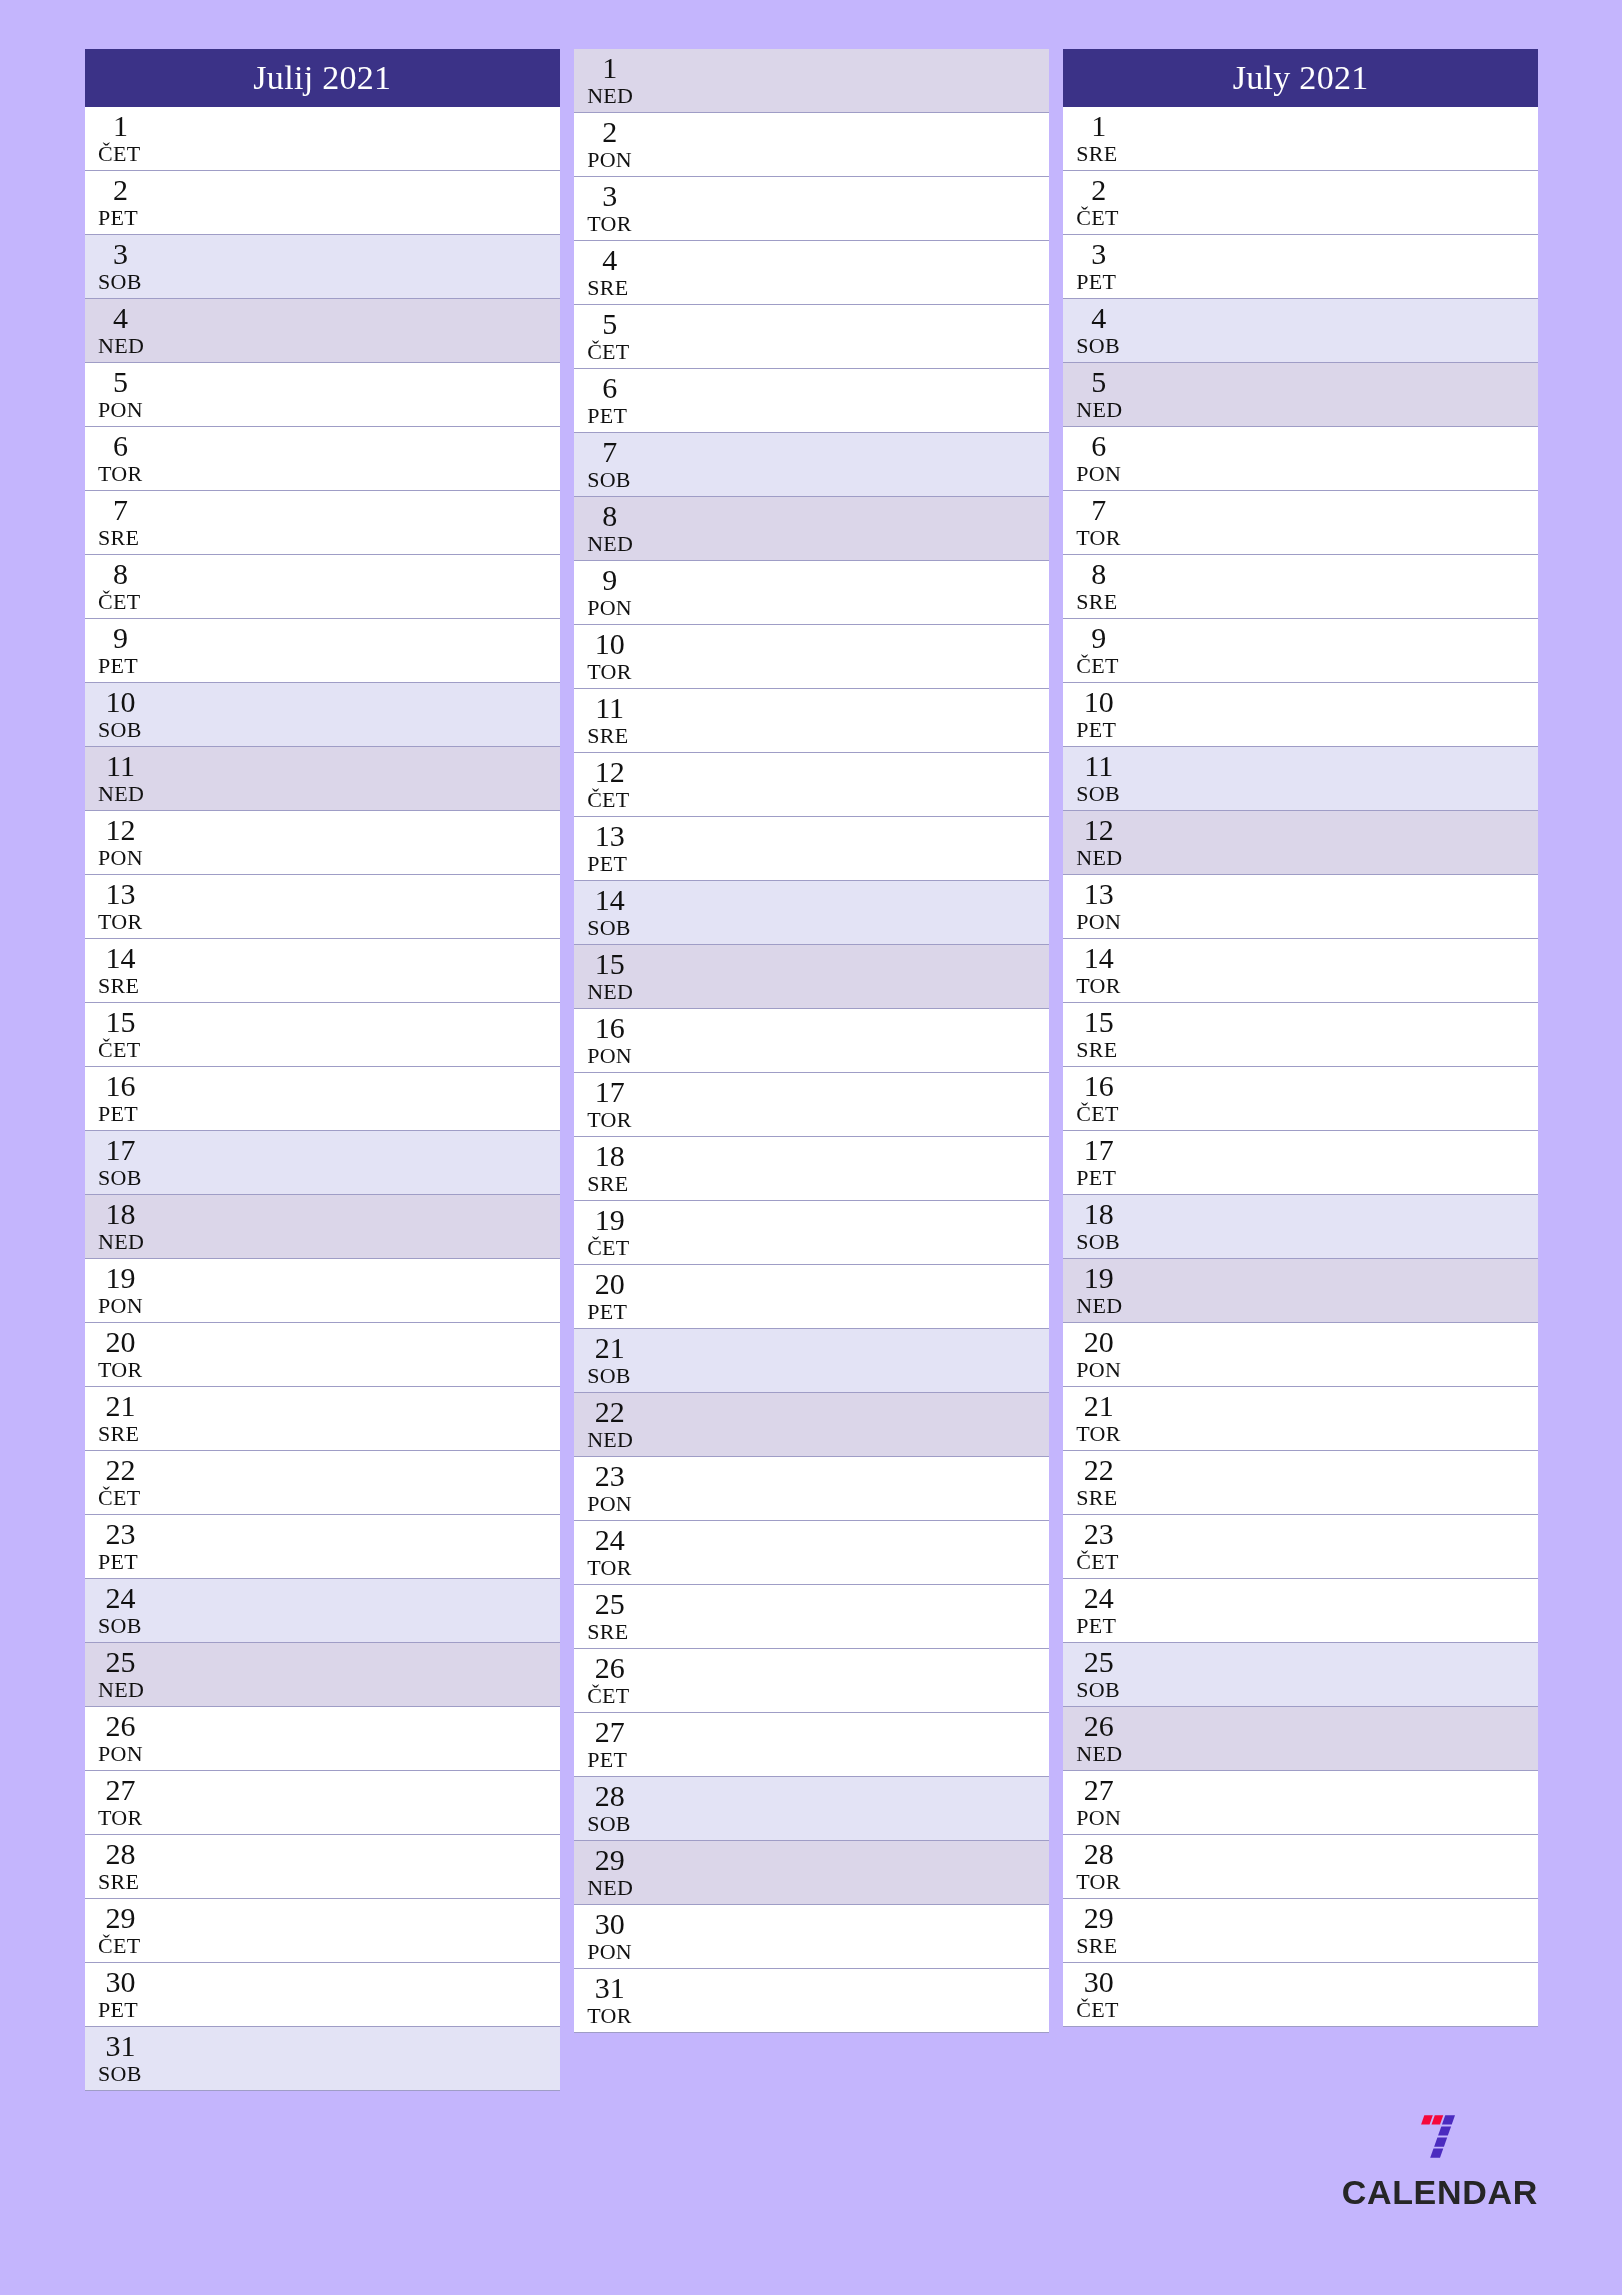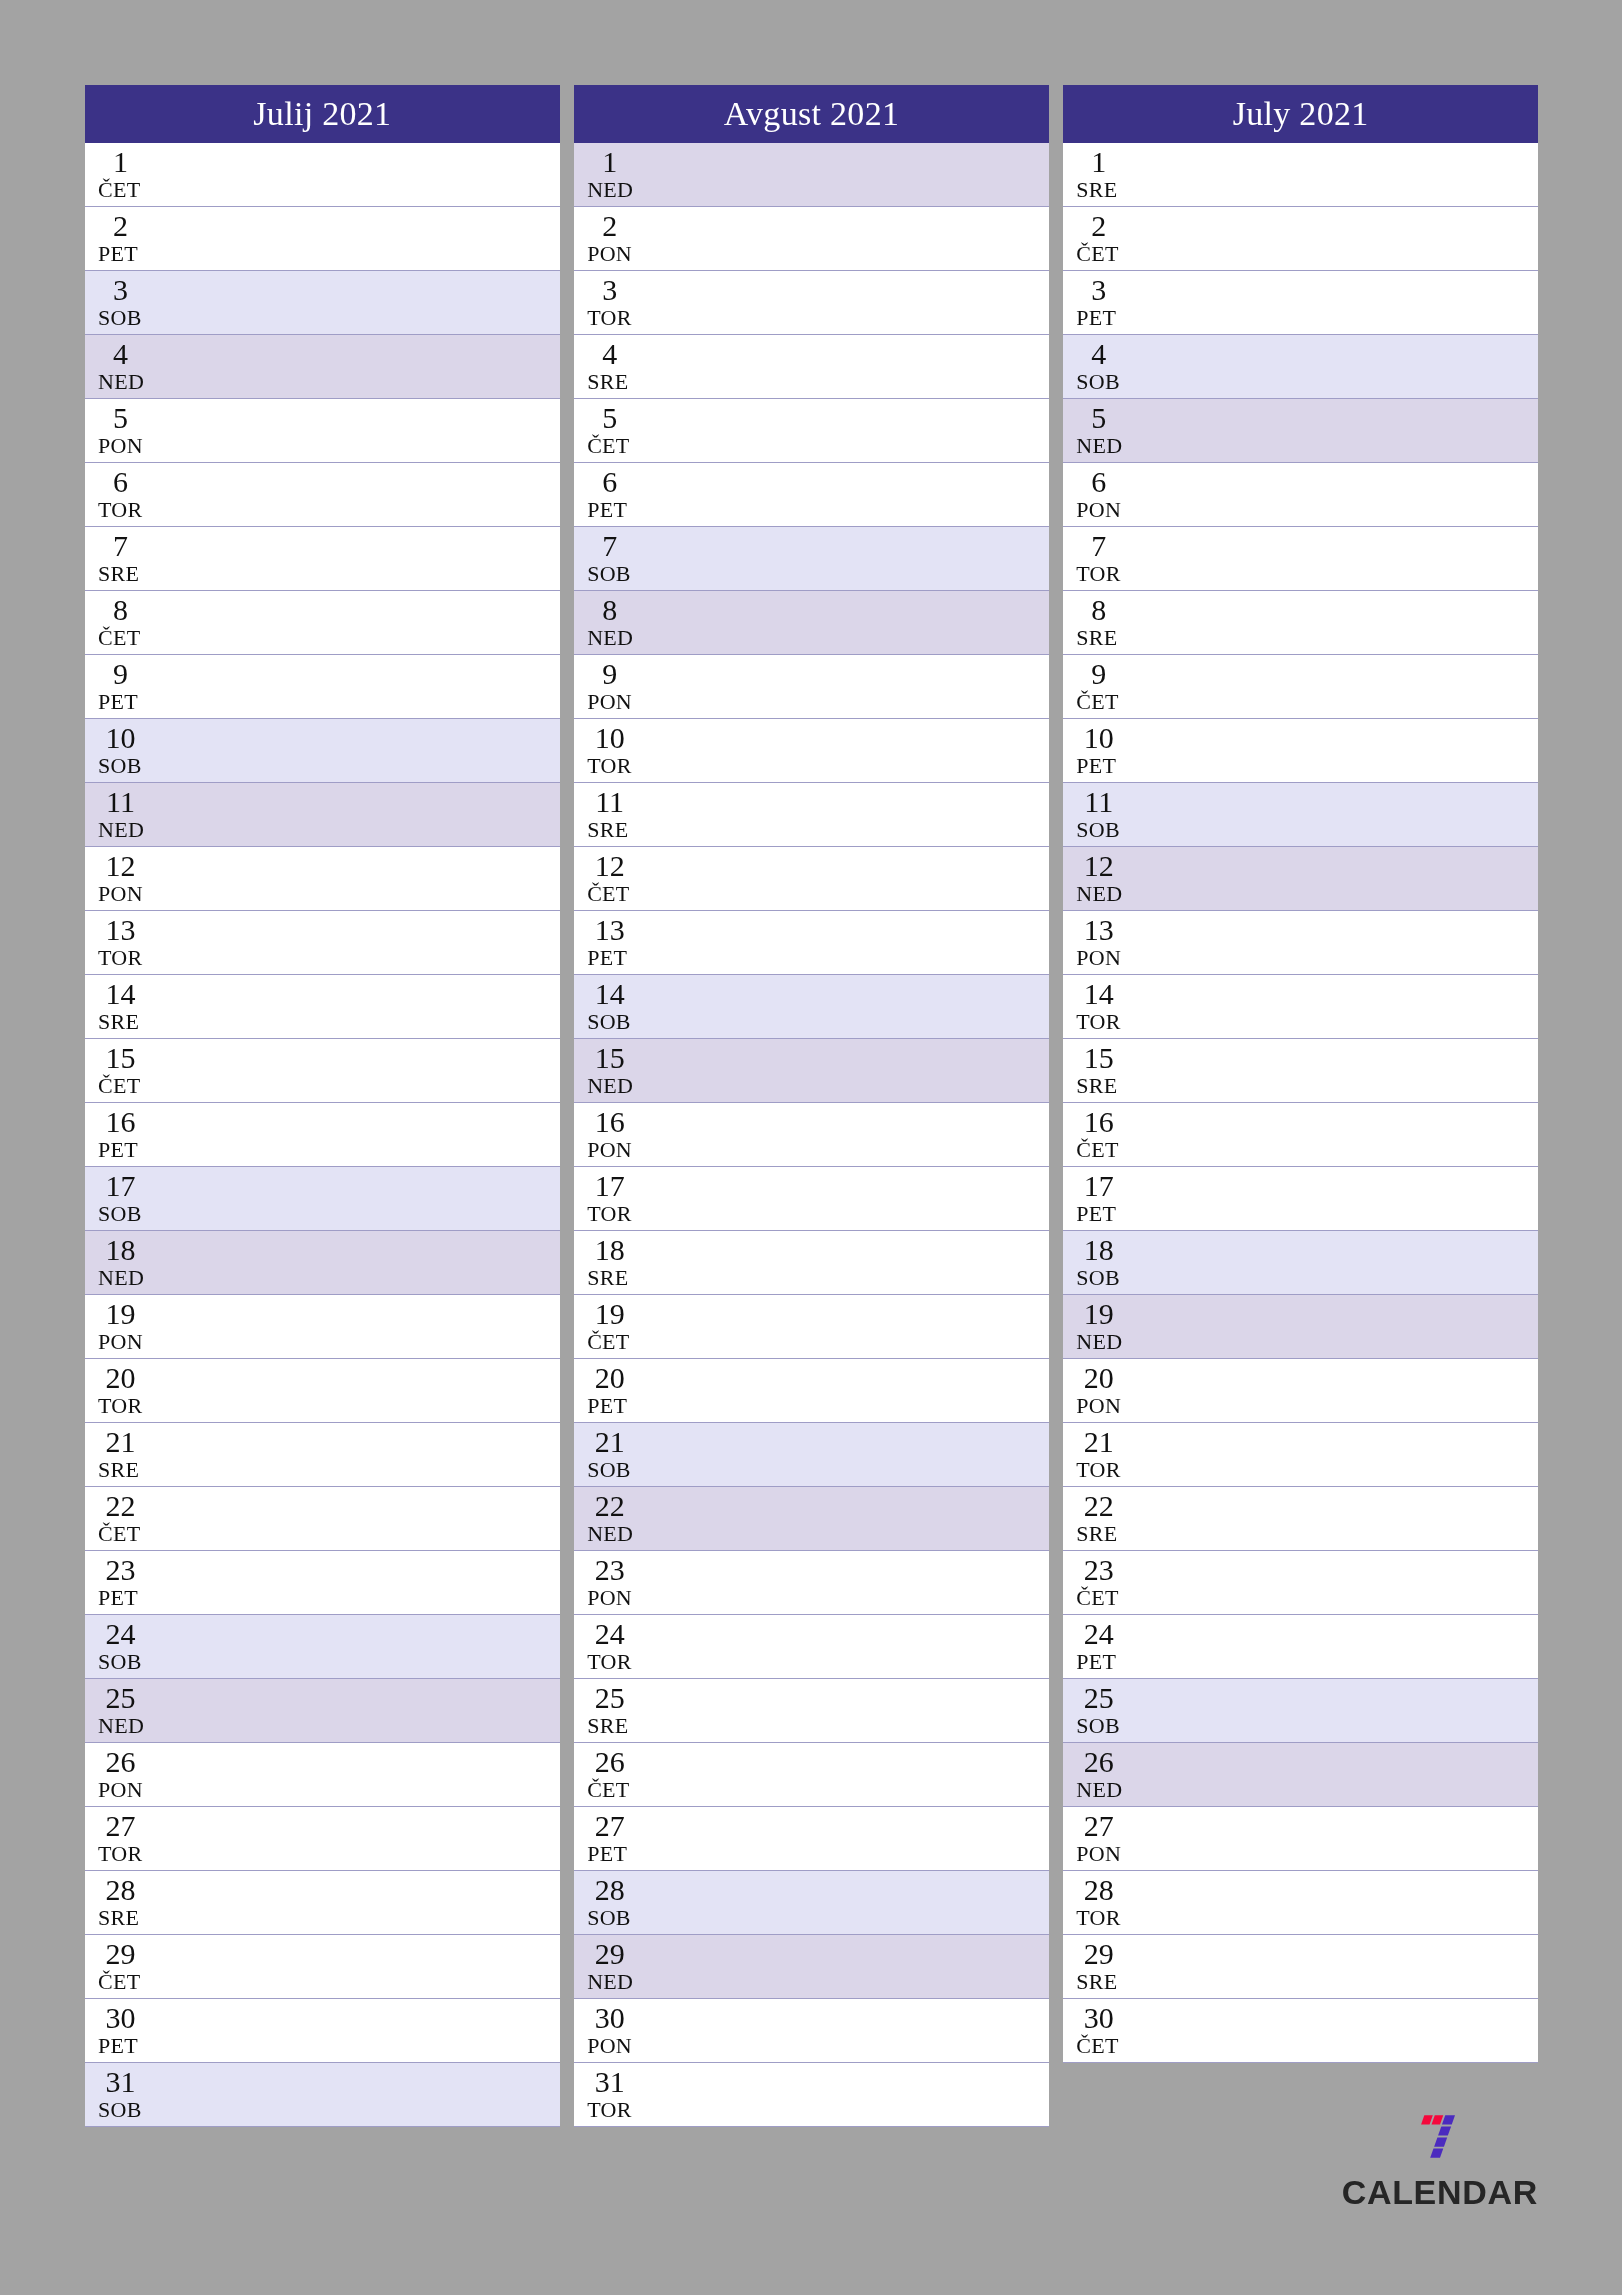--- a/index.html
+++ b/index.html
@@ -12,22 +12,22 @@
     height: 2295px;
     font-family: "Liberation Serif", "DejaVu Serif", serif;
     -webkit-font-smoothing: antialiased;
   }
 
   .page {
     position: relative;
     width: 1623px;
     height: 2295px;
     box-sizing: border-box;
-    padding: 85px 85px 0 85px;
-    background: #a3a3a3;
+    padding: 49px 85px 0 85px;
+    background: #c4b5fd;
   }
 
   .columns {
     display: flex;
     flex-direction: row;
     align-items: flex-start;
     gap: 14.4px;
     width: 1453px;
   }
 
@@ -248,21 +248,20 @@
             <span class="day-num">30</span>
             <span class="day-abbr">PET</span>
           </div>
           <div class="day-row sat">
             <span class="day-num">31</span>
             <span class="day-abbr">SOB</span>
           </div>
         </div>
       </div>
       <div class="month-col">
-        <div class="month-header">Avgust 2021</div>
         <div class="days-list">
           <div class="day-row sun">
             <span class="day-num">1</span>
             <span class="day-abbr">NED</span>
           </div>
           <div class="day-row">
             <span class="day-num">2</span>
             <span class="day-abbr">PON</span>
           </div>
           <div class="day-row">

